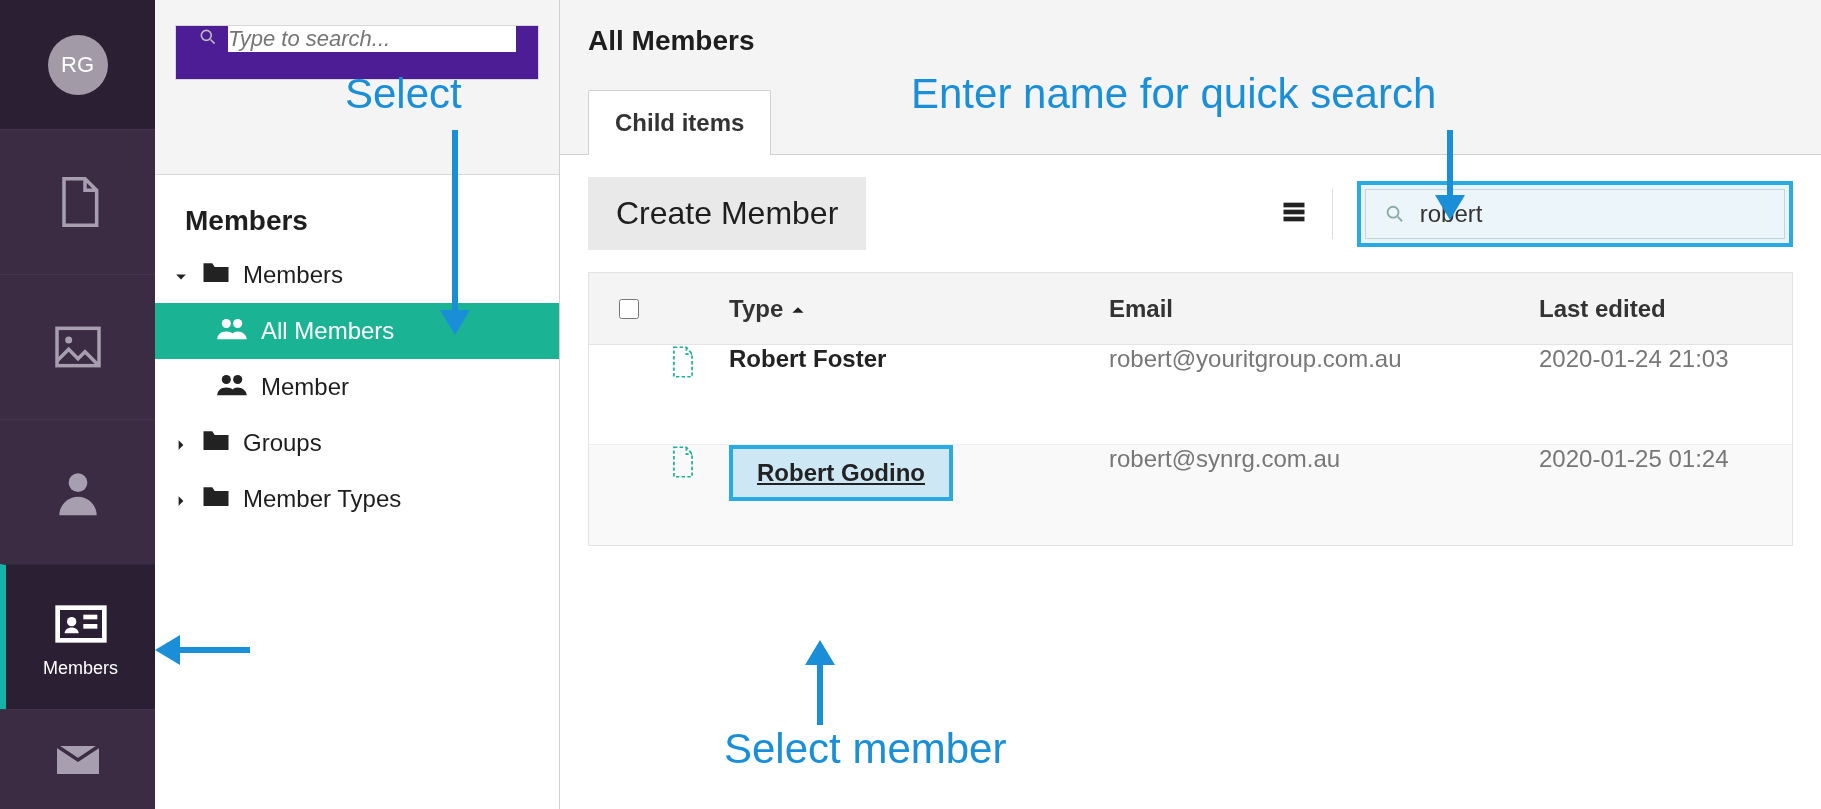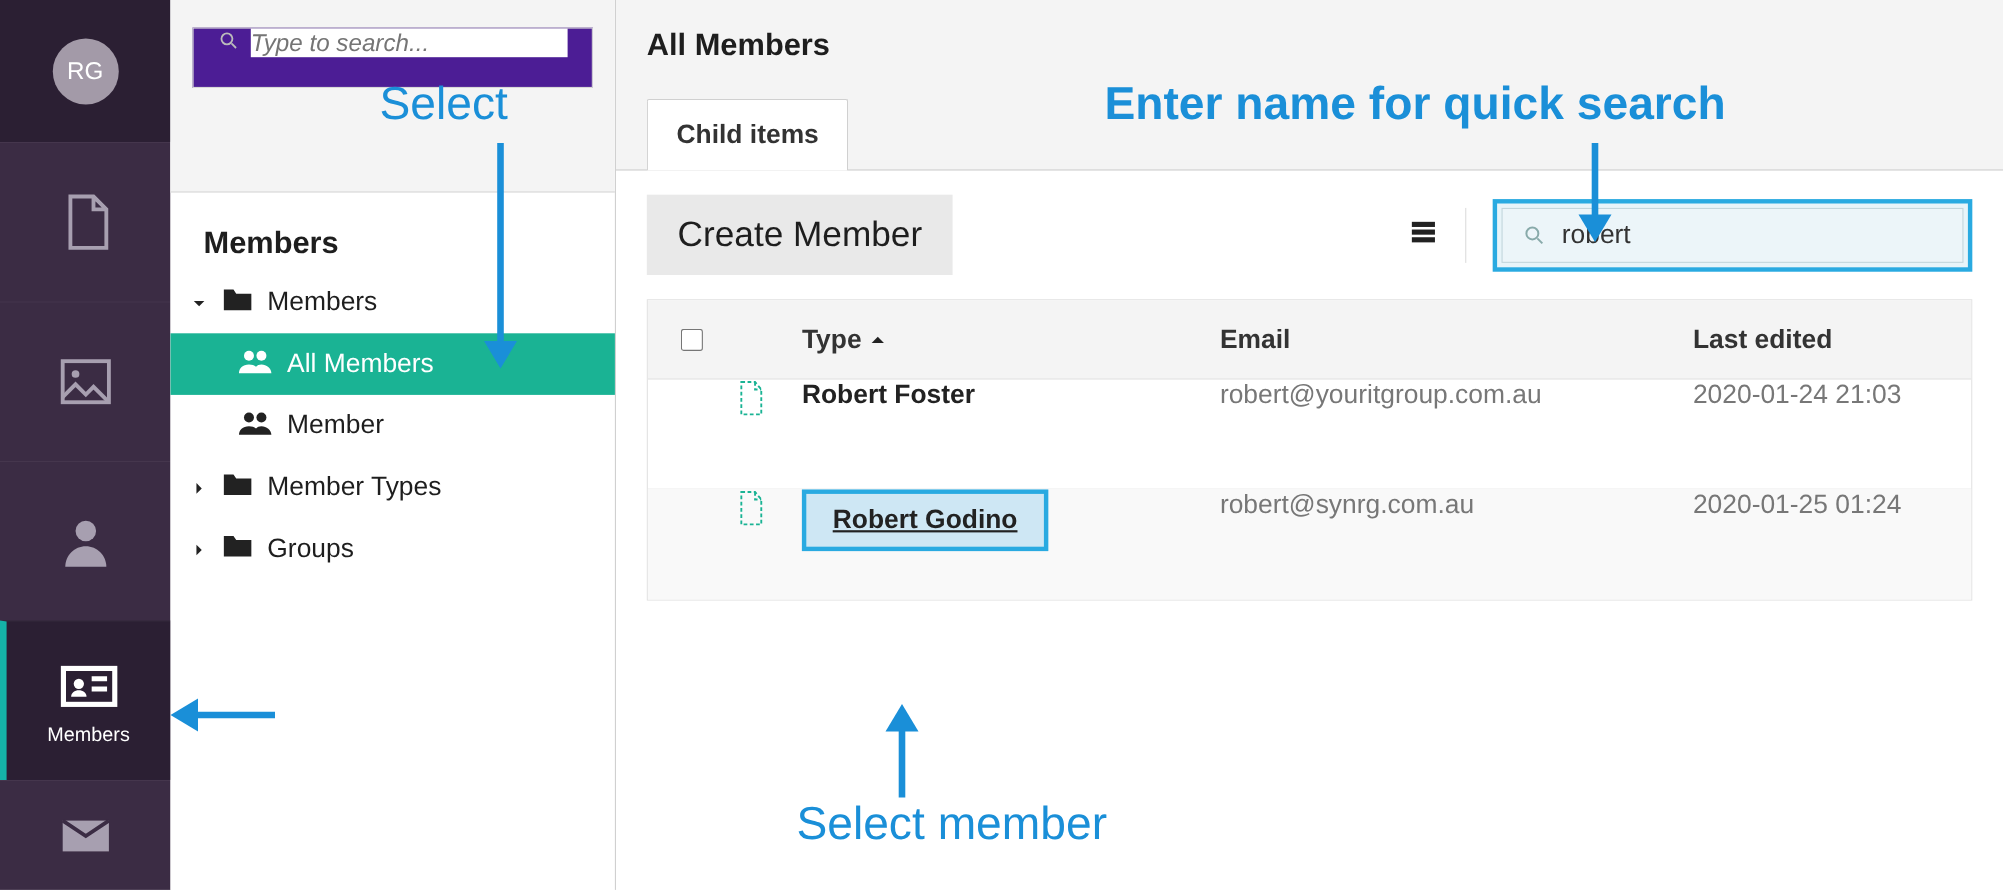--- a/index.html
+++ b/index.html
@@ -154,31 +154,31 @@
     <span>Member</span>
   </div>
 
   <div class="tree-node">
     <span class="caret"><svg viewBox="0 0 10 10">
           <path d="M3 1l4 4-4 4" fill="#222"></path>
         </svg></span>
     <span class="folder-icon"><svg viewBox="0 0 24 20">
           <path fill="#222" d="M2 3h7l2 3h11v12H2z"></path>
         </svg></span>
-    <span>Member Types</span>
+    <span>Groups</span>
   </div>
 
   <div class="tree-node">
     <span class="caret"><svg viewBox="0 0 10 10">
           <path d="M3 1l4 4-4 4" fill="#222"></path>
         </svg></span>
     <span class="folder-icon"><svg viewBox="0 0 24 20">
           <path fill="#222" d="M2 3h7l2 3h11v12H2z"></path>
         </svg></span>
-    <span>Groups</span>
+    <span>Member Types</span>
   </div>
 </div>
 
 <div class="main rel">
   <div class="main-header">
     <div class="page-title">All Members</div>
     <div class="tabs">
       <div class="tab">Child items</div>
     </div>
   </div>
@@ -249,21 +249,21 @@
 <svg class="arrow-svg" style="left:430px; top:130px;" width="50" height="210">
     <line x1="25" y1="0" x2="25" y2="185" stroke="#1a8fd8" stroke-width="6"></line>
     <path d="M10 180 L25 205 L40 180 Z" fill="#1a8fd8"></path>
   </svg>
 
 <svg class="arrow-svg" style="left:155px; top:625px;" width="100" height="50">
     <line x1="95" y1="25" x2="20" y2="25" stroke="#1a8fd8" stroke-width="6"></line>
     <path d="M25 10 L0 25 L25 40 Z" fill="#1a8fd8"></path>
   </svg>
 
-<div class="anno" style="left:1004px; top:70px;font-weight:bold;">Enter name for quick search</div>
+<div class="anno" style="left:911px; top:70px;">Enter name for quick search</div>
 <svg class="arrow-svg" style="left:1425px; top:130px;" width="50" height="95">
     <line x1="25" y1="0" x2="25" y2="70" stroke="#1a8fd8" stroke-width="6"></line>
     <path d="M10 65 L25 90 L40 65 Z" fill="#1a8fd8"></path>
   </svg>
 
 <div class="anno" style="left:680px; top:725px;margin-left:44px;">Select member</div>
 <svg class="arrow-svg" style="left:795px; top:640px;" width="50" height="90">
     <line x1="25" y1="85" x2="25" y2="20" stroke="#1a8fd8" stroke-width="6"></line>
     <path d="M10 25 L25 0 L40 25 Z" fill="#1a8fd8"></path>
   </svg>

